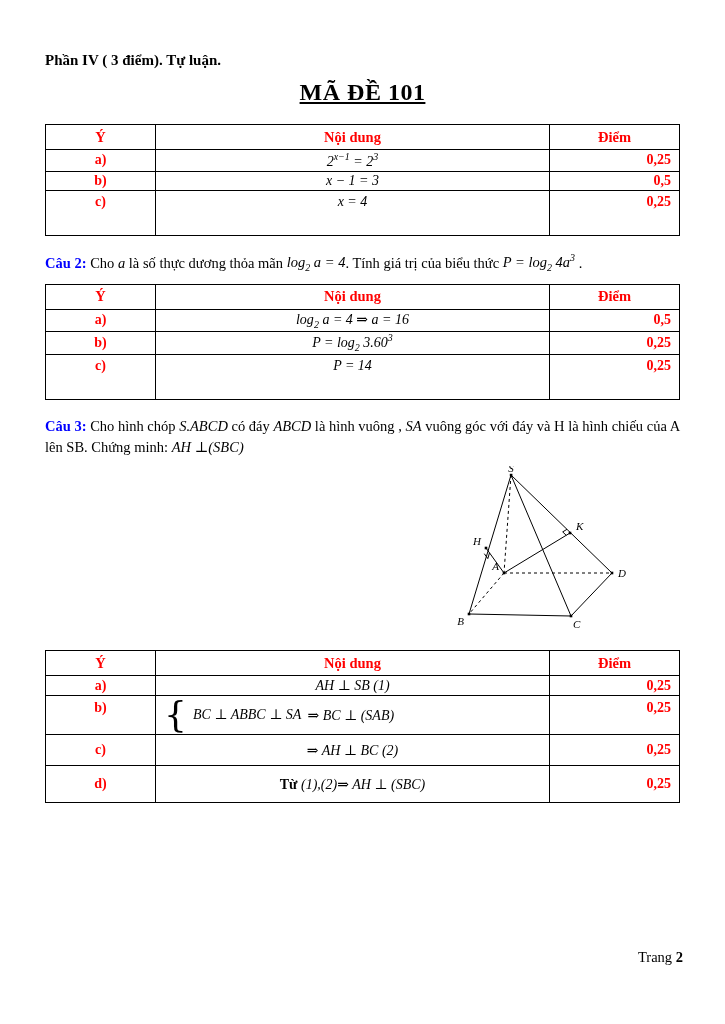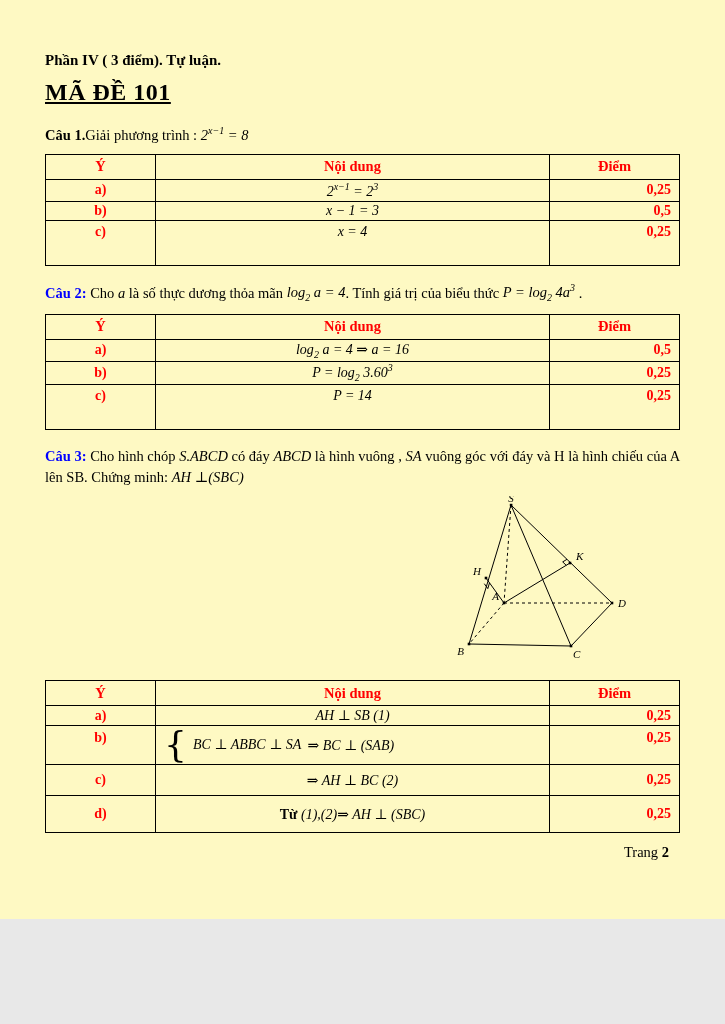--- a/index.html
+++ b/index.html
@@ -1,29 +1,29 @@
 <!DOCTYPE html>
 <html><head>
 <meta charset="utf-8">
 <style>
   html,body{margin:0;padding:0;background:#e8e8e8;}
   .page{
     position:relative;
-    width:725px;height:919px;
+    width:725px;height:1024px;
     margin:0 auto;
-    background:#fef9c3;
+    background:#ffffff;
     font-family:"Liberation Serif","DejaVu Serif",serif;
     color:#000;
     box-sizing:border-box;
     padding:52px 45px 0 45px;
     overflow:hidden;
   }
   .section-header{font-size:15px;font-weight:bold;margin:0 0 6px 0;}
   .doc-title{
-    font-size:24px;font-weight:bold;
+    text-align:center;font-size:24px;font-weight:bold;
     text-decoration:underline;margin:10px 0 18px 0;letter-spacing:0.5px;
   }
   .q{font-size:14.5px;margin:0 0 8px 0;line-height:1.45;}
   .q-label{font-weight:bold;}
   .q-label.blue{color:#0000ff;}
   .math{font-style:italic;}
   sup,sub{font-size:10px;font-style:italic;}
   table.ans{
     border-collapse:collapse;width:100%;
     margin:4px 0 16px 0;font-size:14px;table-layout:fixed;
@@ -38,36 +38,33 @@
   tr.h30 td{height:28px;}
   tr.h34 td{height:34px;}
   .system-wrap{display:flex;align-items:center;gap:6px;}
   .brace{font-size:36px;font-weight:400;line-height:1;font-family:"DejaVu Serif",serif;}
   .stack{display:flex;line-height:1.35;}
   .diagram-wrap{display:flex;justify-content:flex-end;padding-right:32px;margin:2px 0 10px 0;}
   .diagram-wrap svg text{font-size:11px;font-style:italic;font-family:"Liberation Serif","DejaVu Serif",serif;}
   .solid{stroke:#000;stroke-width:1;fill:none;}
   .dashed{stroke:#000;stroke-width:1;fill:none;stroke-dasharray:3 3;}
   .footer{
-    position:absolute;right:56px;bottom:58px;font-size:14.5px;
+    position:absolute;right:42px;bottom:58px;font-size:14.5px;
   }
   .footer b{font-weight:bold;}
 </style>
 </head>
 <body>
 
 <div class="page">
 
   <p class="section-header">Phần IV ( 3 điểm). Tự luận.</p>
 
   <h1 class="doc-title">MÃ ĐỀ 101</h1>
 
-  <p class="q">
-    <span class="q-label">Câu 1.</span><span>Giải phương trình : </span><span class="math"><span>2</span><sup>x−1</sup><span> = 8</span></span>
-  </p>
 
   <table class="ans">
     <colgroup>
         <col class="c-y">
         <col class="c-content">
         <col class="c-score">
       </colgroup>
     <thead>
       <tr>
         <th>Ý</th>

